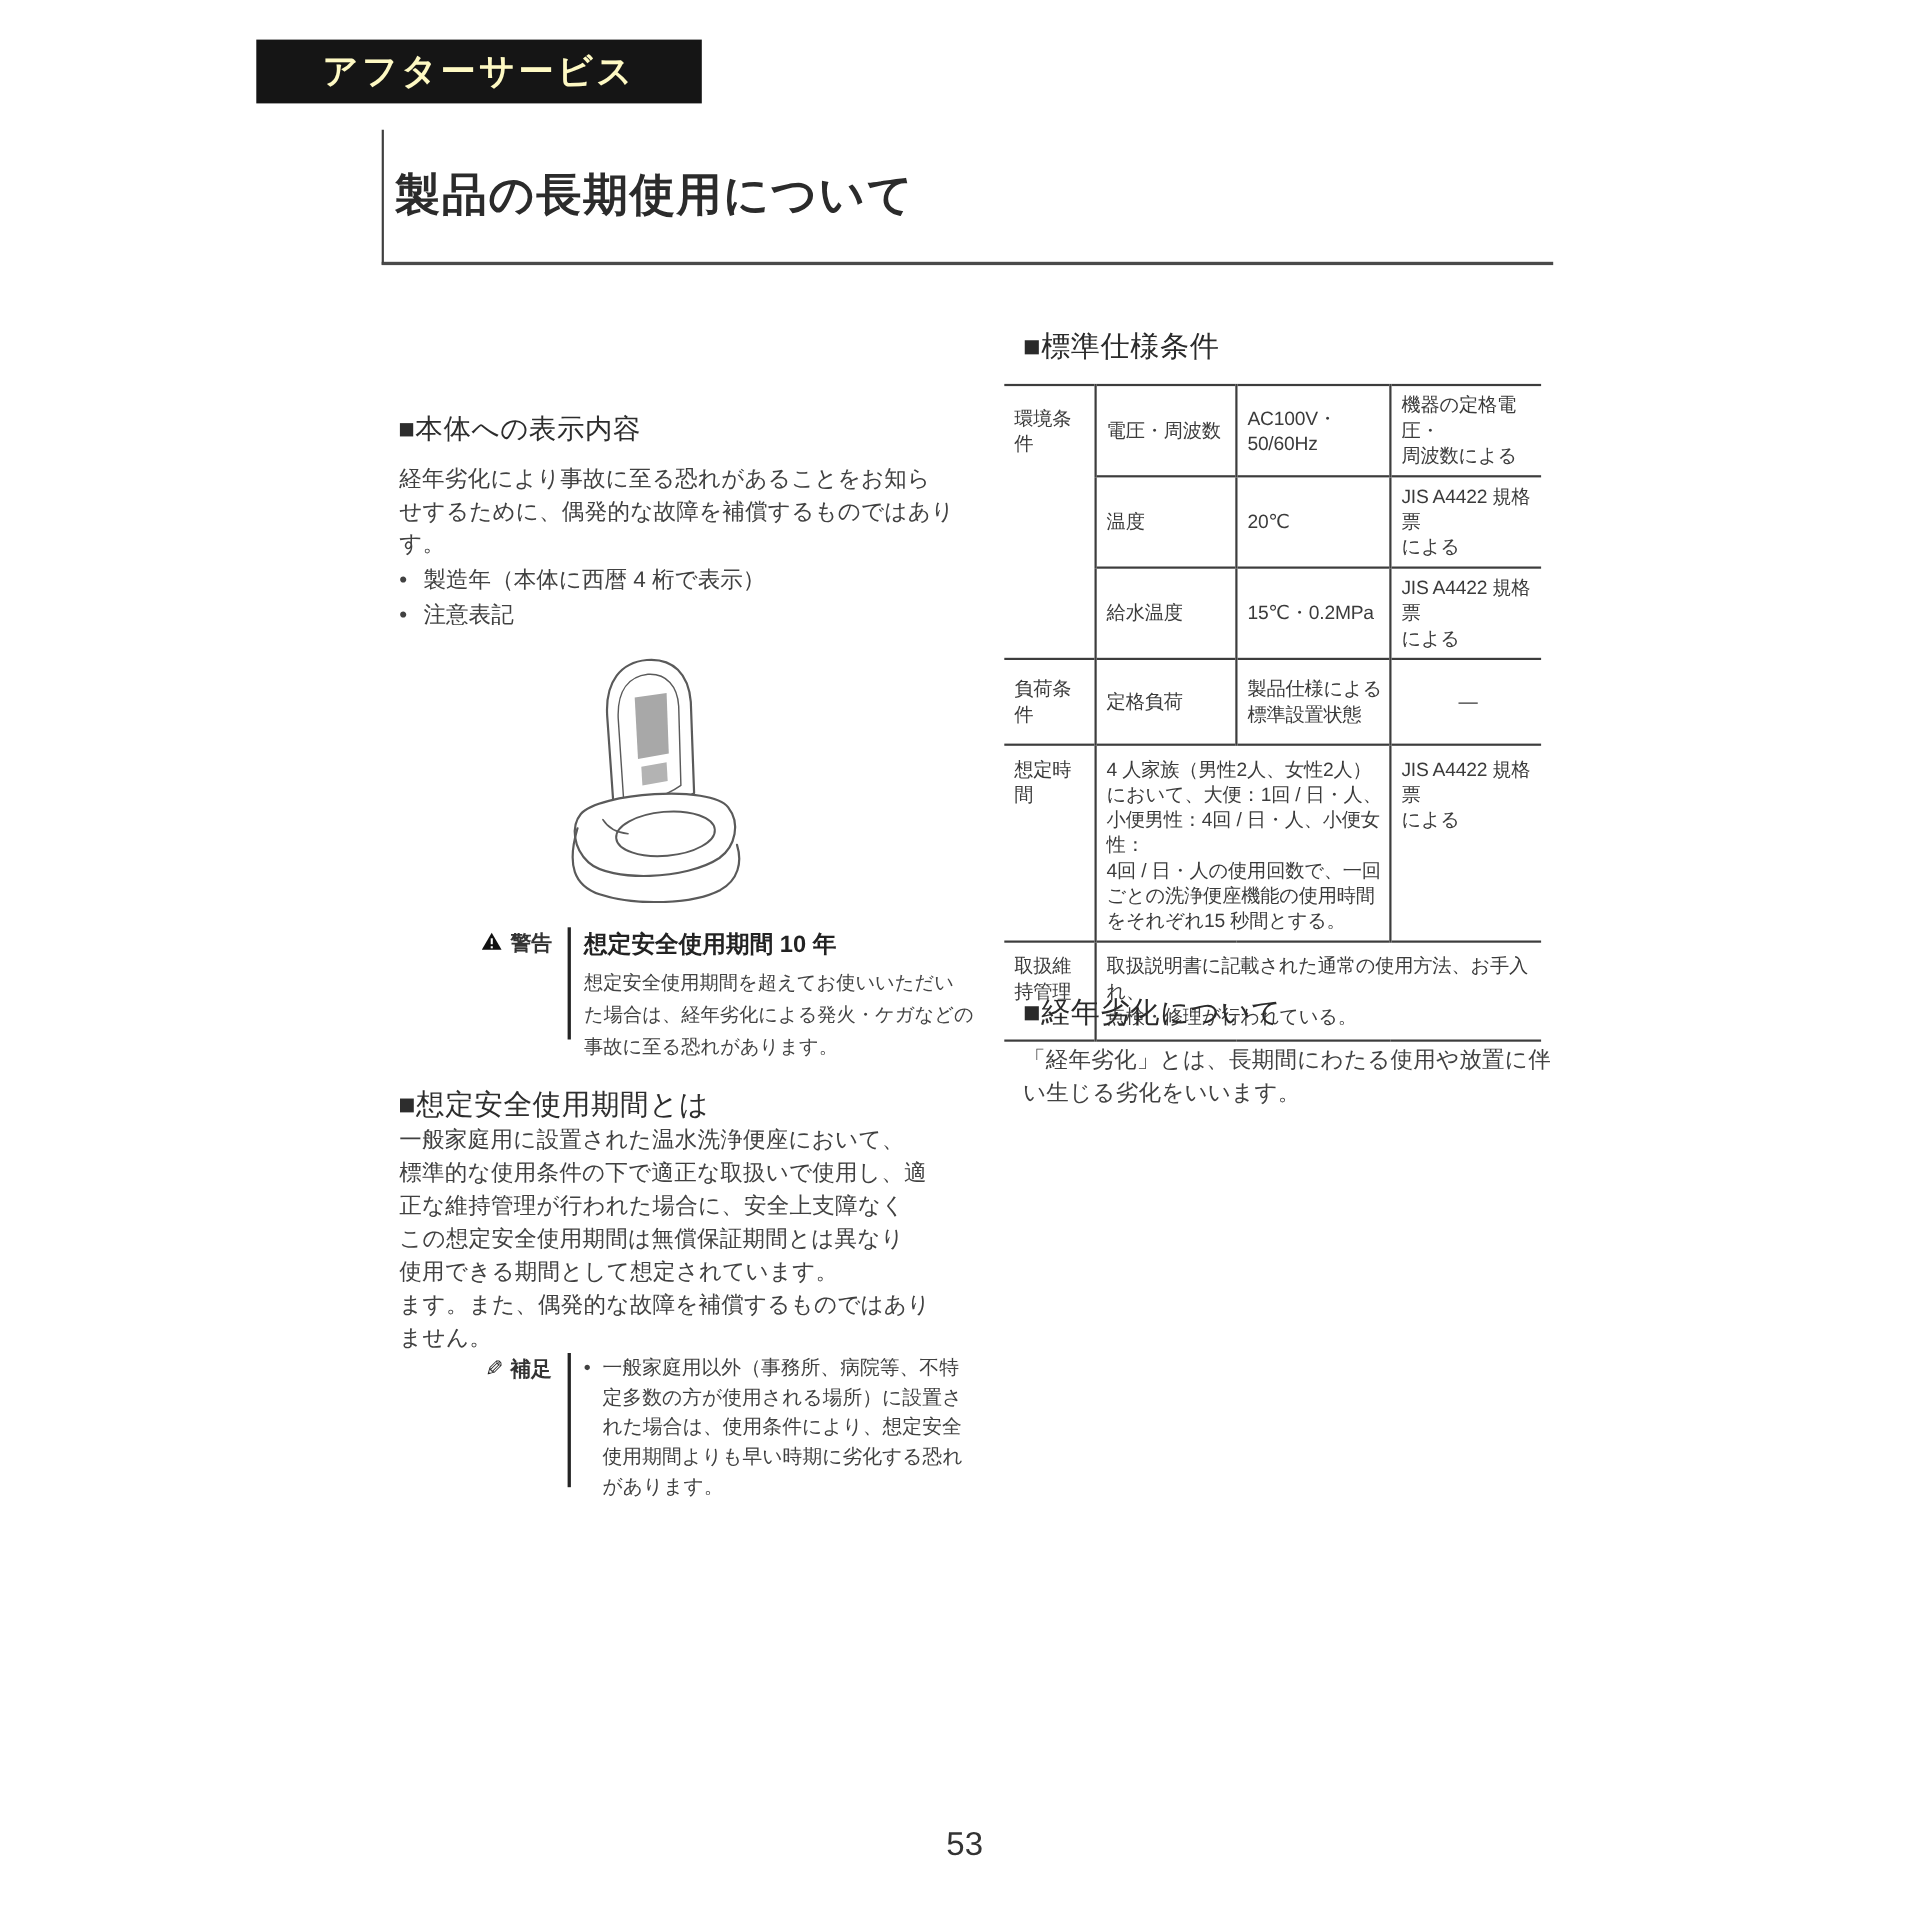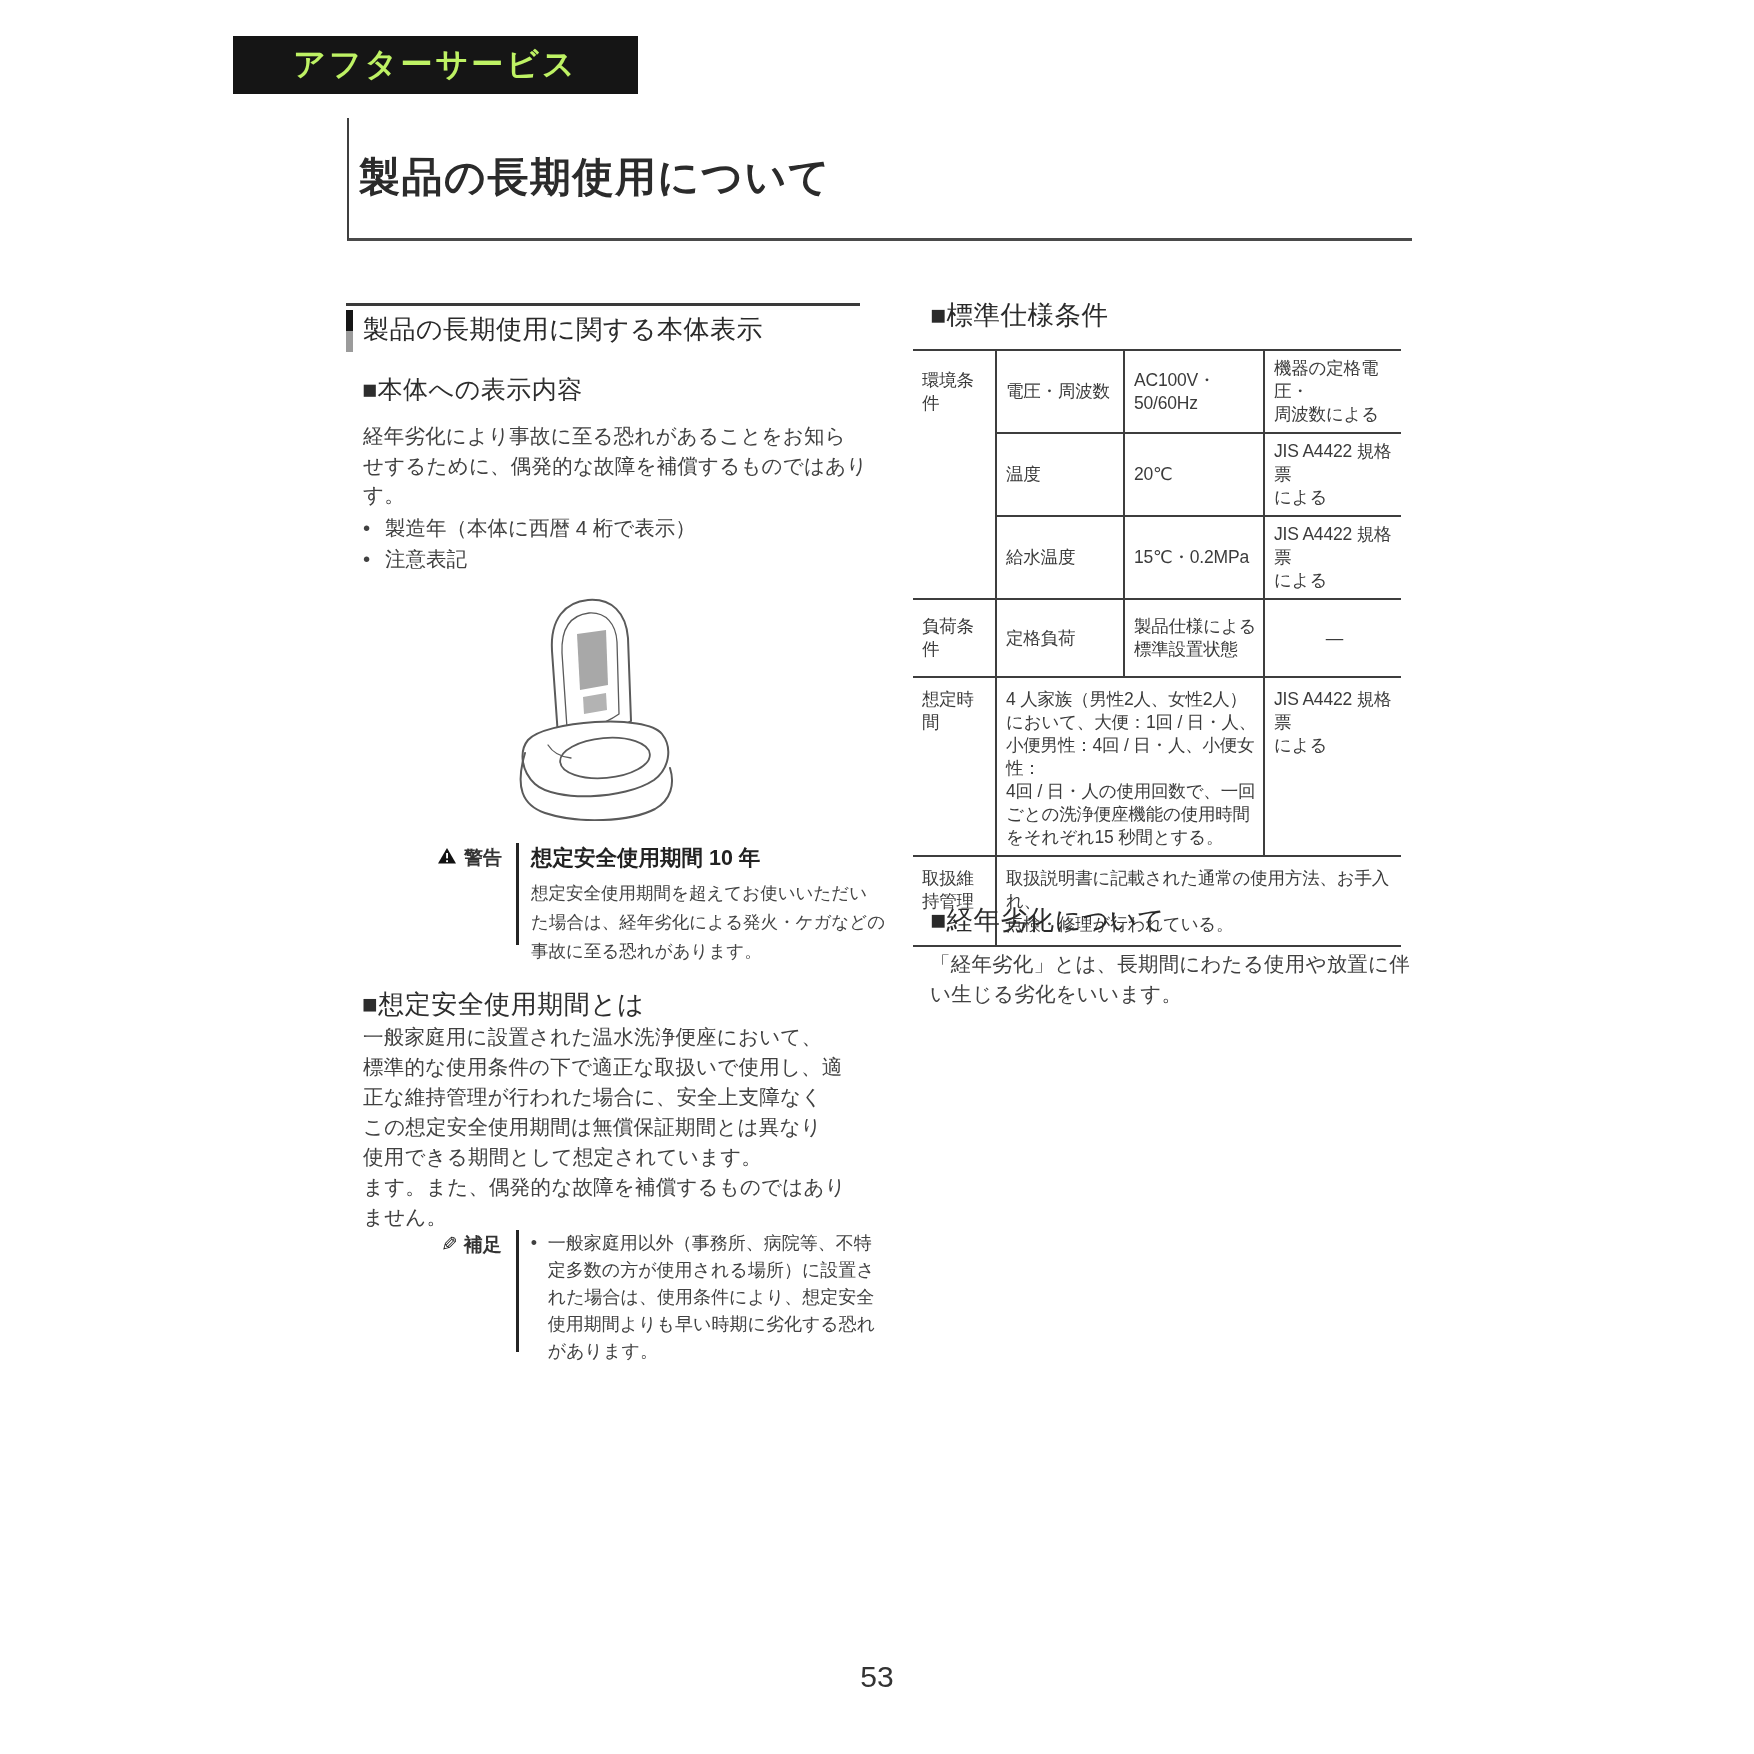--- a/index.html
+++ b/index.html
@@ -5,21 +5,21 @@
   html,body{margin:0;padding:0;background:#fff;}
   .page{
     position:relative;width:1754px;height:1754px;background:#ffffff;overflow:hidden;
     font-family:"Liberation Sans","DejaVu Sans",sans-serif;color:#3f3f3f;
   }
   
   .banner{
     position:absolute;left:233px;top:36px;width:405px;height:58px;background:#151515;
     display:flex;align-items:center;justify-content:center;
   }
-  .banner-label{color:#bef264;font-size:32px;font-weight:bold;letter-spacing:3px;}
+  .banner-label{color:#fef9c3;font-size:32px;font-weight:bold;letter-spacing:3px;}
   
   .title-block{
     position:absolute;left:347px;top:118px;width:1063px;height:120px;
     border-left:2.5px solid #3f3f3f;border-bottom:3px solid #4a4a4a;
   }
   .page-title{
     position:absolute;left:10px;bottom:6px;font-size:41px;font-weight:600;
     color:#2b2b2b;letter-spacing:1.5px;white-space:nowrap;
   }
   
@@ -81,25 +81,20 @@
 <div class="page">
 
   <div class="banner">
     <span class="banner-label">アフターサービス</span>
   </div>
 
   <div class="title-block">
     <h1 class="page-title">製品の長期使用について</h1>
   </div>
 
-  <div class="sec1-heading">
-    <span class="sec1-bar-top"></span>
-    <span class="sec1-bar-bottom"></span>
-    <span>製品の長期使用に関する本体表示</span>
-  </div>
 
   <div class="subheading sub1">■本体への表示内容</div>
 
   <div class="para para1">
       <div>経年劣化により事故に至る恐れがあることをお知ら</div>
       <div>せするために、偶発的な故障を補償するものではあり</div>
       <div>す。</div>
     </div>
 
   <div class="bullets">

